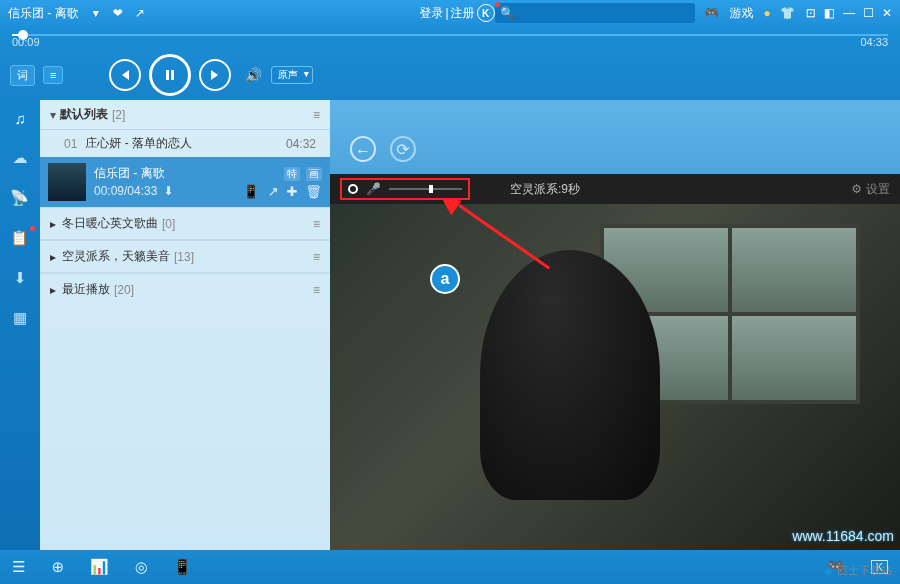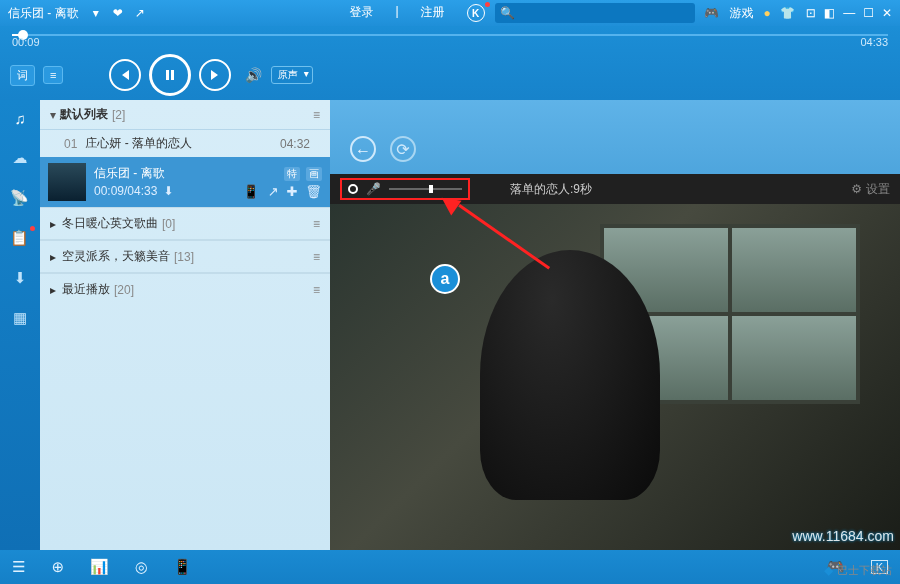--- a/index.html
+++ b/index.html
@@ -1,21 +1,21 @@
 <!DOCTYPE html>
 <html><head>
 <meta charset="utf-8">
 <style>
 *{margin:0;padding:0;box-sizing:border-box;font-family:"Microsoft YaHei",Arial,sans-serif}
 body{background:#fff;width:900px;height:584px;overflow:hidden;position:relative}
 .app{width:900px;height:584px;display:flex;flex-direction:column}
 .titlebar{height:26px;background:linear-gradient(#2b9fe8,#1f8fd8);display:flex;align-items:center;padding:0 8px;color:#fff;font-size:12px}
 .titlebar .nowplay{flex:0 0 auto;padding-right:10px}
 .titlebar .sp{flex:1}
-.titlebar .svc{display:flex;align-items:flex-start;gap:22px;margin-right:10px}
+.titlebar .svc{display:flex;align-items:center;gap:2px;}
 .titlebar .svc span{cursor:pointer}
 .titlebar .circleK{width:18px;height:18px;border:1.5px solid #fff;border-radius:50%;display:flex;align-items:center;justify-content:center;font-size:10px;font-weight:bold}
 .searchwrap{background:#0c77c0;border-radius:3px;display:flex;align-items:center;height:20px;width:200px;padding:0 6px}
 .searchwrap input{background:transparent;border:0;outline:0;color:#9fd4f5;font-size:12px;flex:1}
 .searchwrap .sico{color:#6fb8e4}
 .titlebar .right-icons{display:flex;align-items:center;gap:10px;margin-left:10px}
 .titlebar .right-icons span{font-size:12px;cursor:pointer}
 .winctl{display:flex;gap:8px;margin-left:10px}
 .winctl span{font-size:12px;cursor:pointer}
 .reddot{position:relative}
@@ -34,21 +34,21 @@
 .selbox{border:1px solid #6fc0ee;color:#fff;font-size:10px;padding:1px 14px 1px 6px;border-radius:3px;position:relative;cursor:pointer}
 .selbox::after{content:"▾";position:absolute;right:3px;top:1px;font-size:10px}
 .main{flex:1;display:flex;min-height:0}
 .leftbar{width:40px;background:linear-gradient(#1685cd,#0f6fb5);display:flex;flex-direction:column;align-items:center;padding-top:10px;gap:22px;color:#bfe3fb}
 .leftbar span{font-size:15px;cursor:pointer}
 .leftbar .active{color:#fff}
 .playlist{width:290px;background:linear-gradient(#d7edf8,#cce7f5);display:flex;flex-direction:column;font-size:12px;color:#333}
 .pl-head{display:flex;align-items:center;padding:6px 10px;border-bottom:1px solid #b5d6ea}
 .pl-head .arrow{margin-right:4px;color:#555}
 .pl-head .more{margin-left:auto;color:#888}
-.pl-row{display:flex;align-items:center;padding:5px 20px 5px 24px}
+.pl-row{display:flex;align-items:center;padding:5px 14px 5px 24px}
 .pl-row .dur{margin-left:auto;color:#777}
 .pl-active{background:#3c96d4;color:#fff;display:flex;padding:6px 8px;align-items:center}
 .pl-active .thumb{width:38px;height:38px;background:#1a3a4a;margin-right:8px;display:flex;overflow:hidden}
 .pl-active .thumb div{flex:1;background:linear-gradient(#2a4a5a,#0a2030)}
 .pl-active .meta{flex:1;display:flex;flex-direction:column;gap:2px;font-size:12px}
 .pl-active .mini{display:flex;gap:6px;font-size:12px;color:#def}
 .pl-active .tag{background:#5aa8df;padding:0 3px;border-radius:2px;font-size:10px}
 .pl-active .icons{display:flex;gap:8px;font-size:13px}
 .cat{display:flex;align-items:center;padding:7px 10px;border-top:1px solid #c2dcea;border-bottom:1px solid #c2dcea}
 .cat .more{margin-left:auto;color:#888}
@@ -224,21 +224,21 @@
       </div>
       <div class="recbar">
         <div class="recbox">
           <span class="recdot"></span>
           <span class="recmic">🎤</span>
           <div class="recslider">
               <div class="kn"></div>
             </div>
         </div>
         <span class="rectime">
-          <span>落单的恋人:</span><span>9秒</span>
+          <span>空灵派系:</span><span>9秒</span>
         </span>
         <span class="settings">
           <span>⚙</span>
           <span>设置</span>
         </span>
         <div class="redarrow" style="left:110px;top:34px">
             <span class="head"></span>
           </div>
       </div>
       <div class="video">

